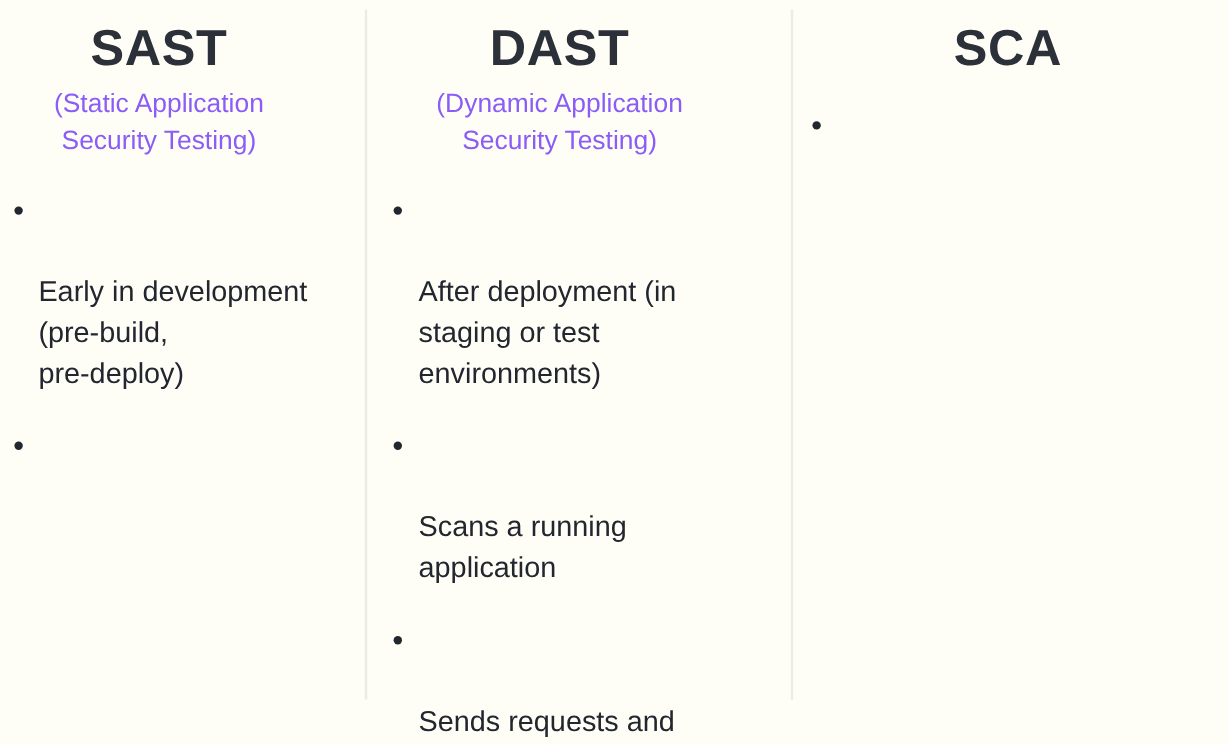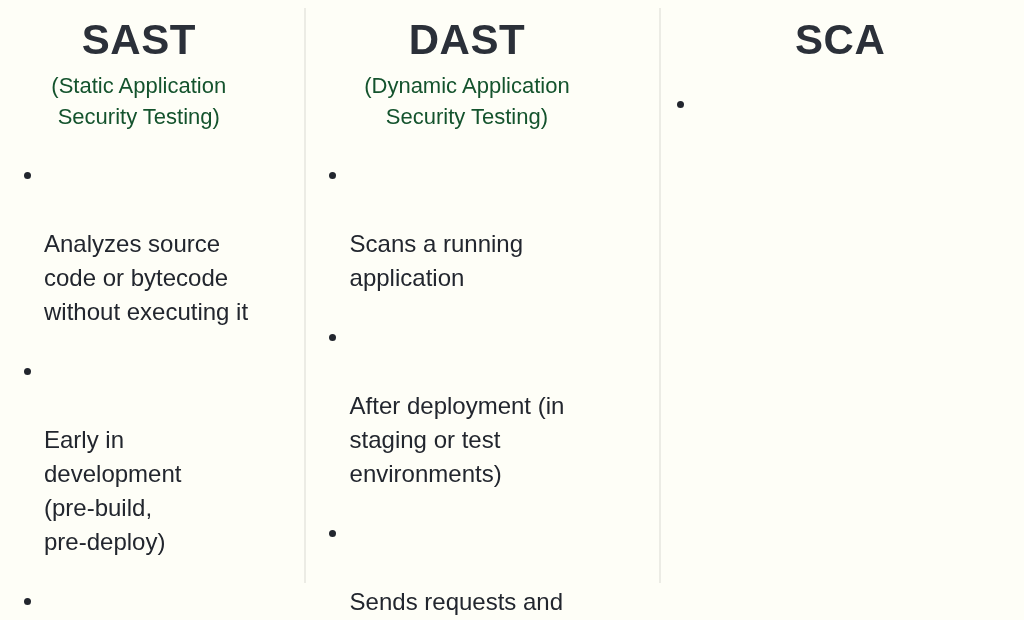--- a/index.html
+++ b/index.html
@@ -30,41 +30,41 @@
     background: #ecece5;
   }
   .divider.d1 { left: 304px; }
   .divider.d2 { left: 659px; }
 
   .column {
     box-sizing: border-box;
     height: 620px;
     padding-top: 18px;
   }
-  .col-sast { width: 305px; padding-left: 12px; padding-right: 14px; }
+  .col-sast { width: 305px; padding-right: 14px; }
   .col-dast { width: 387px; padding-left: 36px; padding-right: 18px; }
   .col-sca  { width: 423px; padding-left: 28px; padding-right: 8px; }
 
   .col-head {
     text-align: center;
     padding-left: 2px;
     padding-right: 2px;
   }
   .col-title {
     font-size: 42px;
     font-weight: bold;
     color: #2b3039;
     letter-spacing: 0.5px;
     line-height: 1.05;
     margin: 0;
   }
   .col-subtitle {
     font-size: 22px;
     font-weight: 400;
-    color: #14532d;
+    color: #8b5cf6;
     line-height: 1.42;
     margin: 8px 0 0 0;
     white-space: pre-line;
   }
 
   .bullet-list {
     list-style: none;
     margin: 0;
     padding: 0;
   }
@@ -105,26 +105,20 @@
 
   <div class="column col-sast">
     <div class="col-head">
       <div class="col-title">SAST</div>
       <div class="col-subtitle">(Static Application
 Security Testing)</div>
     </div>
     <ul class="bullet-list">
       <li class="bullet-item">
         <span class="bullet-dot"></span>
-        <span>Analyzes source
-code or bytecode
-without executing it</span>
-      </li>
-      <li class="bullet-item">
-        <span class="bullet-dot"></span>
         <span>Early in development
 (pre-build,
 pre-deploy)</span>
       </li>
       <li class="bullet-item">
         <span class="bullet-dot"></span>
         
       </li>
 
     </ul>
@@ -132,28 +126,28 @@
 
   <div class="column col-dast">
     <div class="col-head">
       <div class="col-title">DAST</div>
       <div class="col-subtitle">(Dynamic Application
 Security Testing)</div>
     </div>
     <ul class="bullet-list">
       <li class="bullet-item">
         <span class="bullet-dot"></span>
-        <span>Scans a running
-application</span>
+        <span>After deployment (in
+staging or test
+environments)</span>
       </li>
       <li class="bullet-item">
         <span class="bullet-dot"></span>
-        <span>After deployment (in
-staging or test
-environments)</span>
+        <span>Scans a running
+application</span>
       </li>
       <li class="bullet-item">
         <span class="bullet-dot"></span>
         <span>Sends requests and
 analyzes responses</span>
       </li>
 
     </ul>
   </div>
 

